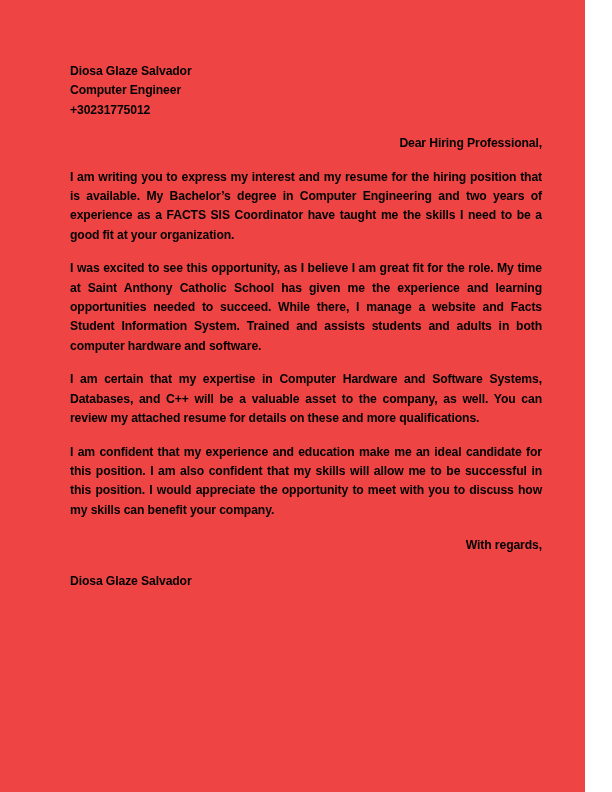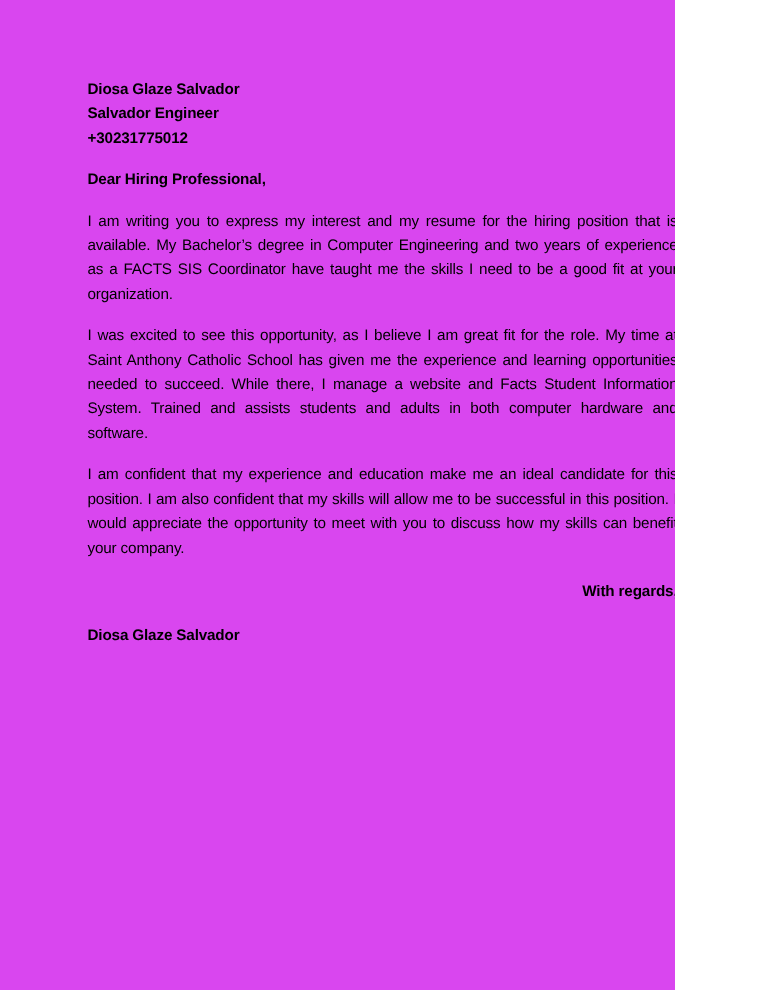--- a/index.html
+++ b/index.html
@@ -10,23 +10,23 @@
   body {
     width: 612px;
     height: 792px;
     font-family: "Liberation Sans", sans-serif;
     color: #000000;
     -webkit-font-smoothing: none;
   }
 
   .page {
     position: relative;
-    width: 540px;
+    width: 585px;
     height: 792px;
-    background: #d946ef;
+    background: #ef4444;
     box-sizing: border-box;
     overflow: hidden;
   }
 
   .letter-body {
     position: absolute;
     left: 70px;
     top: 62px;
     width: 472px;
   }
@@ -43,26 +43,26 @@
     text-align: left;
     white-space: nowrap;
   }
 
   .salutation {
     font-size: 12.2px;
     font-weight: 700;
     line-height: 19.4px;
     letter-spacing: -0.12px;
     margin-top: 14px;
-    text-align: left;
+    text-align: right;
   }
 
   .para {
     font-size: 12.2px;
-    font-weight: 400;
+    font-weight: 700;
     line-height: 19.4px;
     letter-spacing: -0.12px;
     text-align: justify;
     text-justify: inter-word;
     margin-top: 14px;
     hyphens: none;
   }
 
   .closing {
     font-size: 12.2px;
@@ -84,28 +84,29 @@
 </style>
 </head>
 <body>
 
 <div class="page">
 
   <div class="letter-body">
 
     <div class="sender-block">
       <div class="sender-line">Diosa Glaze Salvador</div>
-      <div class="sender-line">Salvador Engineer</div>
+      <div class="sender-line">Computer Engineer</div>
       <div class="sender-line">+30231775012</div>
     </div>
 
     <div class="salutation">Dear Hiring Professional,</div>
 
     <p class="para">I am writing you to express my interest and my resume for the hiring position that is available. My Bachelor’s degree in Computer Engineering and two years of experience as a FACTS SIS Coordinator have taught me the skills I need to be a good fit at your organization.</p>
     <p class="para">I was excited to see this opportunity, as I believe I am great fit for the role. My time at Saint Anthony Catholic School has given me the experience and learning opportunities needed to succeed. While there, I manage a website and Facts Student Information System. Trained and assists students and adults in both computer hardware and software.</p>
+    <p class="para">I am certain that my expertise in Computer Hardware and Software Systems, Databases, and C++ will be a valuable asset to the company, as well. You can review my attached resume for details on these and more qualifications.</p>
     <p class="para">I am confident that my experience and education make me an ideal candidate for this position. I am also confident that my skills will allow me to be successful in this position. I would appreciate the opportunity to meet with you to discuss how my skills can benefit your company.</p>
 
     <div class="closing">With regards,</div>
     <div class="signature">Diosa Glaze Salvador</div>
 
   </div>
 
 </div>
 
 </body></html>

